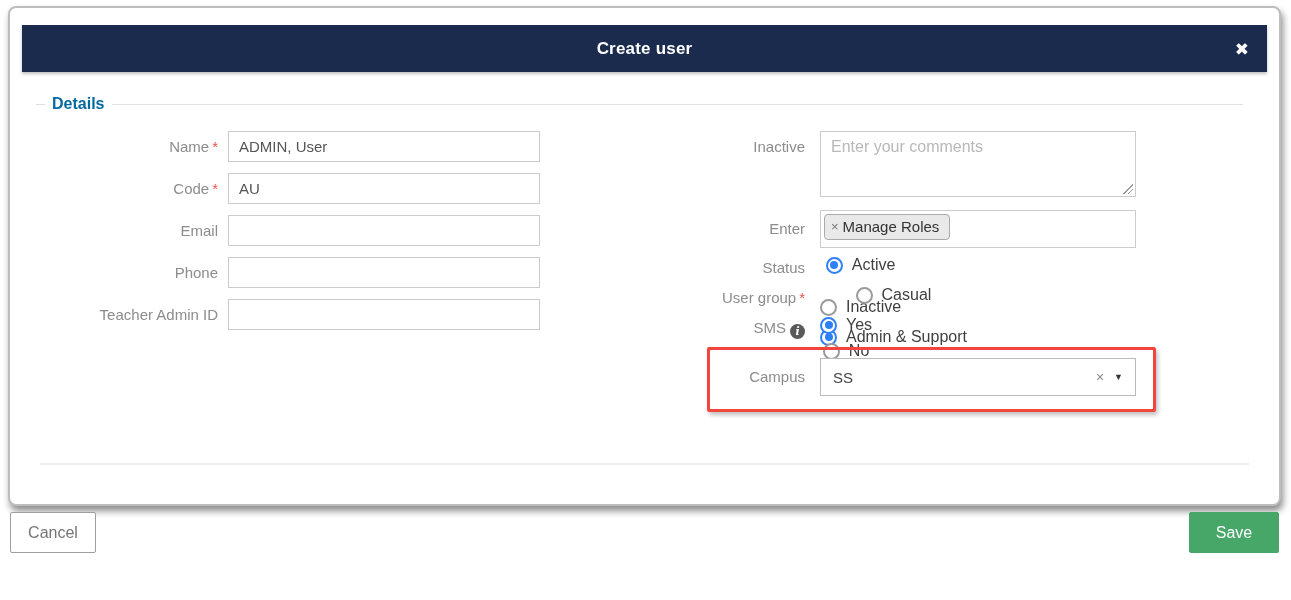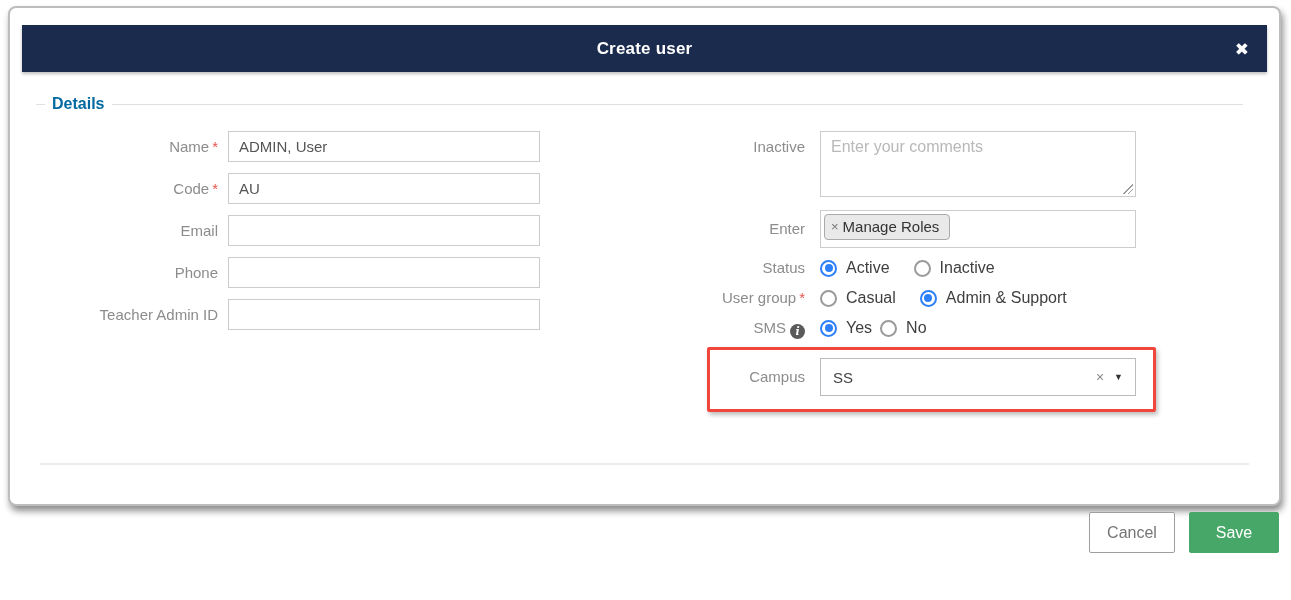--- a/index.html
+++ b/index.html
@@ -40,21 +40,21 @@
   textarea.comments{height:66px;border:1px solid #ccc;width:316px;resize:none;
     font-family:inherit;font-size:16px;color:#8b5cf6;padding:6px 10px;outline:none;display:block;}
   textarea.comments::placeholder,.t-input::placeholder{color:#b8b8b8;}
   .resize-handle{position:absolute;right:3px;bottom:3px;width:10px;height:10px;pointer-events:none;
     background:linear-gradient(135deg,transparent 0 50%,#999 50% 57%,transparent 57% 72%,#999 72% 79%,transparent 79%);}
   .roles-box{height:38px;border:1px solid #ccc;background:#fff;padding:3px;}
   .role-tag{display:inline-flex;align-items:center;background:#e9e9e9;border:1px solid #aaa;
     border-radius:4px;padding:3px 10px 4px 6px;font-size:15px;color:#333;cursor:default;}
   .tag-x{color:#777;font-size:13px;margin-right:4px;cursor:pointer;}
   
-  .radio-row{position:absolute;left:810px;display:flex;align-items:center;gap:24px;height:24px;}
+  .radio-row{position:absolute;left:810px;display:flex;align-items:center;gap:24px;height:24px;flex-direction:column;}
   .radio-opt{display:flex;align-items:center;gap:9px;cursor:pointer;}
   .radio{width:17px;height:17px;border-radius:50%;border:2px solid #9a9a9a;background:#fff;
     position:relative;flex:0 0 auto;}
   .radio[data-checked="true"]{border-color:var(--radio-blue);}
   .radio[data-checked="true"]::after{content:"";position:absolute;left:2.5px;top:2.5px;
     width:8px;height:8px;border-radius:50%;background:var(--radio-blue);}
   .radio-opt span.opt-label{font-size:16px;color:#3f3f3f;}
   .info-icon{display:inline-block;width:15px;height:15px;border-radius:50%;background:#5a5a5a;
     color:#fff;font-size:11px;font-weight:bold;line-height:15px;text-align:center;
     font-family:"DejaVu Serif",serif;font-style:italic;margin-left:4px;vertical-align:-2px;}
@@ -63,21 +63,21 @@
     border:1px solid #bbb;display:flex;align-items:center;padding:0 12px;cursor:pointer;}
   .campus-value{flex:1;font-size:15px;color:#444;}
   .campus-clear{color:#888;font-size:14px;margin-right:10px;cursor:pointer;}
   .campus-caret{color:#333;font-size:9px;}
   
   .annotation{position:absolute;left:697px;top:339px;width:449px;height:65px;
     border:3px solid var(--annotation-red);border-radius:2px;
     box-shadow:2px 3px 4px rgba(0,0,0,.25);pointer-events:none;}
   
   .separator{position:absolute;left:30px;right:30px;top:455px;height:2px;background:#ededed;}
-  .footer{position:absolute;left:0;right:0;top:504px;display:flex;justify-content:flex-end;gap:14px;}
+  .footer{position:absolute;left:0;right:0;top:504px;display:flex;justify-content:space-between;gap:14px;}
   .btn{height:41px;font-family:inherit;font-size:16px;cursor:pointer;border-radius:2px;}
   .btn-cancel{width:86px;background:#fff;border:1px solid #9e9e9e;color:#757575;}
   .btn-save{width:90px;background:var(--save-green);border:1px solid var(--save-green);color:#fff;}
 </style>
 </head>
 <body>
 
 <div class="frame">
 
   <div class="modal-header">

